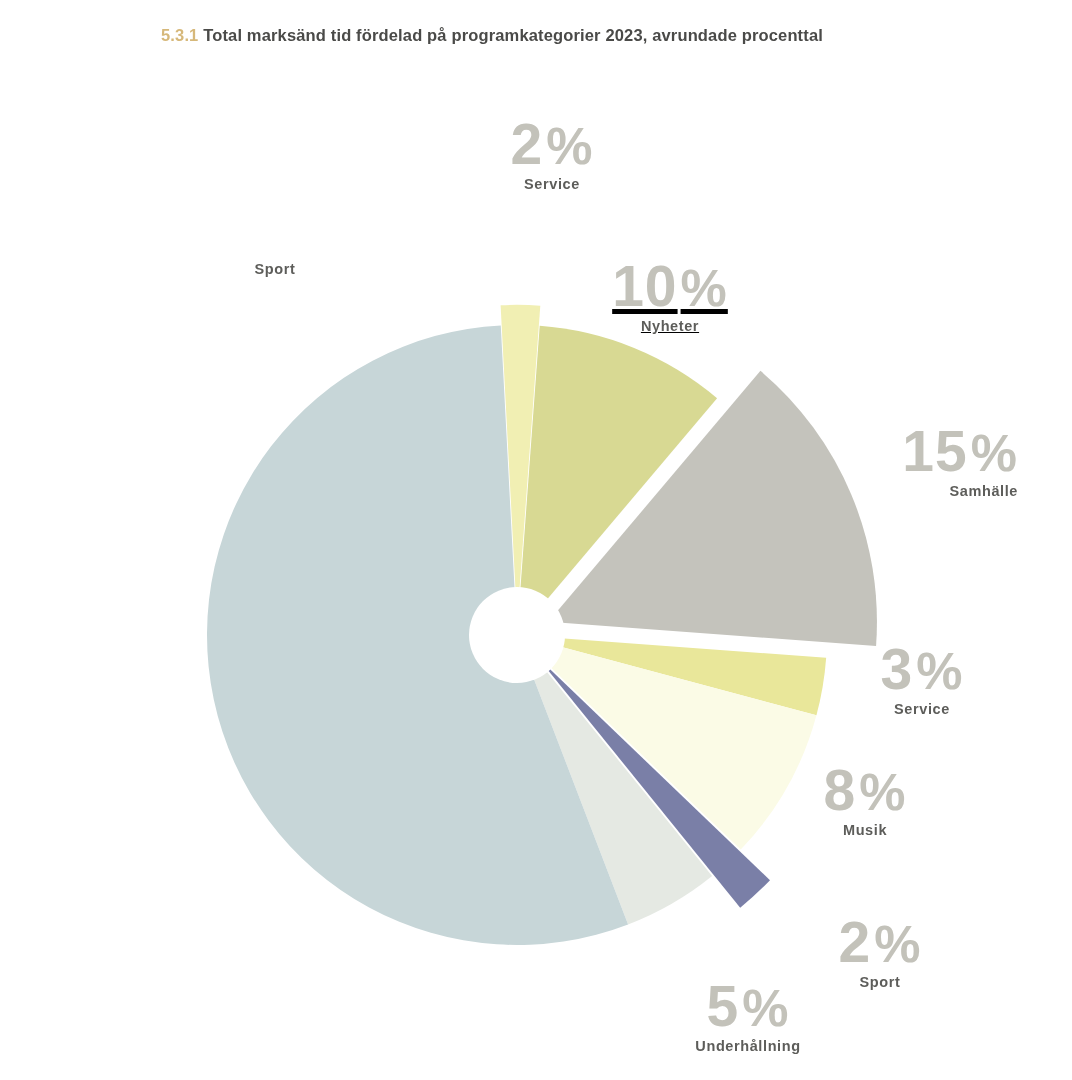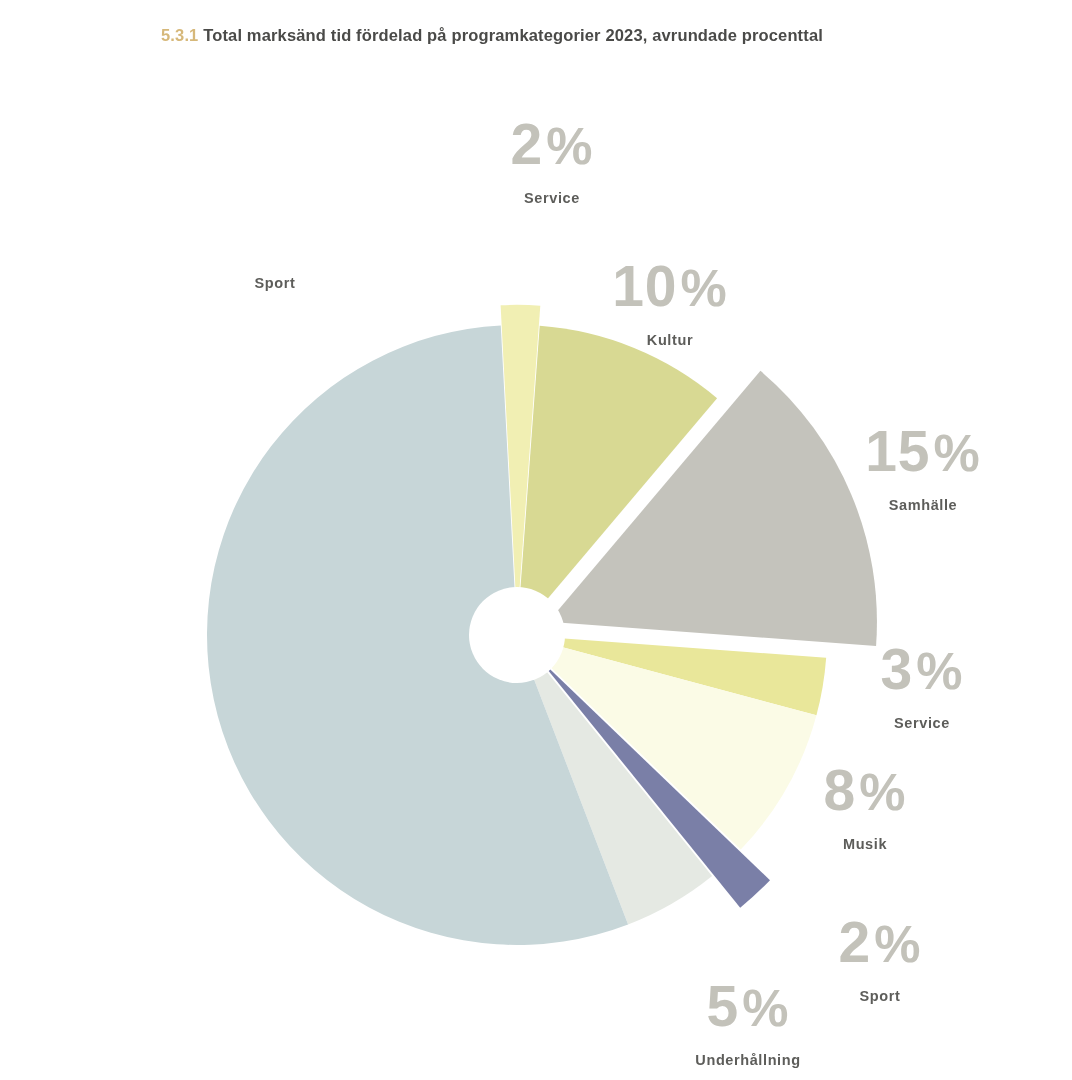--- a/index.html
+++ b/index.html
@@ -56,21 +56,21 @@
     letter-spacing: 1px;
     line-height: 1;
     white-space: nowrap;
   }
   .lbl .pct .sym {
     font-size: 52px;
     margin-left: 3px;
   }
   .lbl .cat {
     display: block;
-    margin-top: 18px;
+    margin-top: 4px;
     font-size: 14.5px;
     font-weight: bold;
     color: #5d5d5a;
     letter-spacing: 0.6px;
     white-space: nowrap;
   }
 </style>
 </head>
 <body>
 
@@ -93,26 +93,26 @@
         <path d="M 517 635 L 628.0940643590432 924.4099322141326 A 310 310 0 1 1 500.7758535646873 325.4248442260821 Z" fill="#c7d6d8"></path>
       </g>
     <circle id="hole" cx="517" cy="635" r="48" fill="#ffffff"></circle>
   </svg>
 
   <div class="lbl" style="left:452px; top:116px; width:200px;">
     <span class="pct"><span>2</span><span class="sym">%</span></span>
     <span class="cat">Service</span>
   </div>
 
-  <div class="lbl" style="left:580px; top:258px; width:180px;">
+  <div class="lbl" style="left:580px; top:258px; width:180px;text-decoration:underline;">
     <span class="pct"><span>10</span><span class="sym">%</span></span>
-    <span class="cat">Kultur</span>
+    <span class="cat">Nyheter</span>
   </div>
 
-  <div class="lbl" style="left:828px; top:423px; width:190px;">
+  <div class="lbl" style="left:828px; top:423px; width:190px;text-align:right;">
     <span class="pct"><span>15</span><span class="sym">%</span></span>
     <span class="cat">Samhälle</span>
   </div>
 
   <div class="lbl" style="left:827px; top:641px; width:190px;">
     <span class="pct"><span>3</span><span class="sym">%</span></span>
     <span class="cat">Service</span>
   </div>
 
   <div class="lbl" style="left:770px; top:762px; width:190px;">

